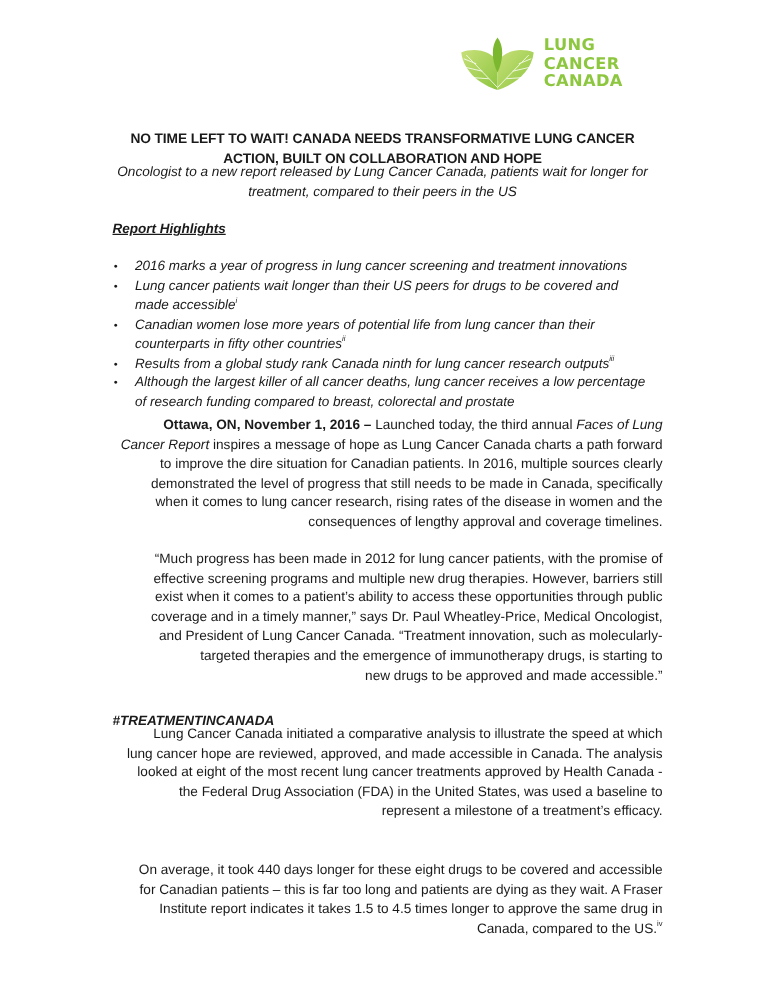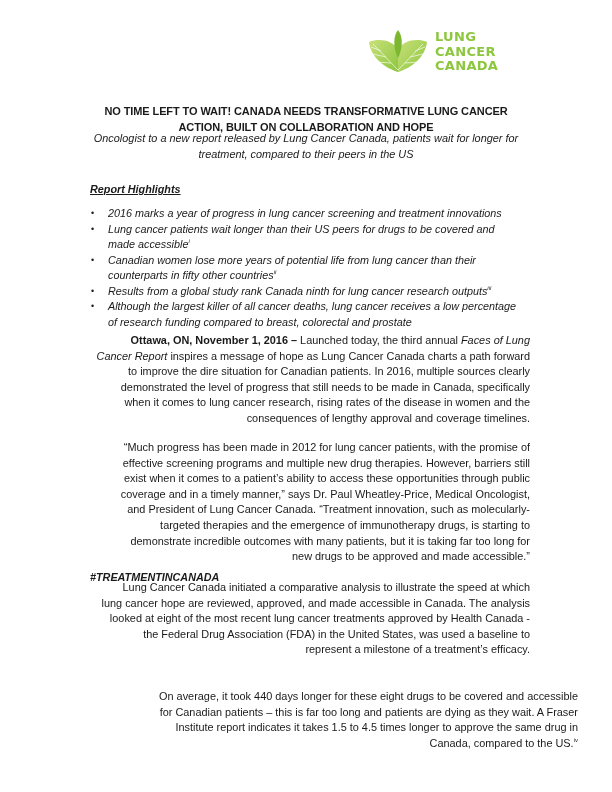--- a/index.html
+++ b/index.html
@@ -19,21 +19,21 @@
   .title { position: absolute; left: 60px; top: 103px; width: 492px; text-align: center;
            font-weight: bold; font-size: 11px; line-height: 16px; letter-spacing: -0.1px; }
   .title div { white-space: nowrap; }
 
   .subtitle { position: absolute; left: 60px; top: 130px; width: 492px; text-align: center;
               font-style: italic; font-size: 10.9px; line-height: 16px; }
   .subtitle div { white-space: nowrap; }
 
   .section-head { position: absolute; left: 90px; font-weight: bold; font-style: italic;
                   font-size: 10.8px; line-height: 14px; white-space: nowrap; }
-  .underline { text-decoration: underline; margin-top: 6px; }
+  .underline { text-decoration: underline; }
 
   .bullets { position: absolute; left: 90px; top: 206px; width: 460px; margin: 0; padding: 0;
              list-style: none; font-style: italic; font-size: 10.8px; line-height: 15.5px; }
   .bullets li { position: relative; padding-left: 18px; }
   .bullets li .dot { position: absolute; left: 1px; top: 0; font-style: normal; font-size: 9px; }
   .bullets sup { font-size: 6px; line-height: 0; vertical-align: 5px; }
 
   .para { position: absolute; left: 90px; width: 440px; font-size: 10.9px; line-height: 15.6px; text-align: right; }
   .para .ln { white-space: nowrap; display: block; }
   .para sup { font-size: 6px; line-height: 0; vertical-align: 5px; }
@@ -121,34 +121,33 @@
     <span class="ln">consequences of lengthy approval and coverage timelines.</span>
   </div>
 
   <div class="para" style="top:440px;">
     <span class="ln">“Much progress has been made in 2012 for lung cancer patients, with the promise of</span>
     <span class="ln">effective screening programs and multiple new drug therapies. However, barriers still</span>
     <span class="ln">exist when it comes to a patient’s ability to access these opportunities through public</span>
     <span class="ln">coverage and in a timely manner,” says Dr. Paul Wheatley-Price, Medical Oncologist,</span>
     <span class="ln">and President of Lung Cancer Canada. “Treatment innovation, such as molecularly-</span>
     <span class="ln">targeted therapies and the emergence of immunotherapy drugs, is starting to</span>
-    <span class="ln">demonstrate incredible outcomes with many patients, but it is taking far too long for</span>
     <span class="ln">new drugs to be approved and made accessible.”</span>
   </div>
 
   <div class="section-head" style="top:570px;">#TREATMENTINCANADA</div>
 
   <div class="para" style="top:580px;">
     <span class="ln">Lung Cancer Canada initiated a comparative analysis to illustrate the speed at which</span>
     <span class="ln">lung cancer hope are reviewed, approved, and made accessible in Canada. The analysis</span>
     <span class="ln">looked at eight of the most recent lung cancer treatments approved by Health Canada -</span>
     <span class="ln">the Federal Drug Association (FDA) in the United States, was used a baseline to</span>
     <span class="ln">represent a milestone of a treatment’s efficacy.</span>
   </div>
 
-  <div class="para" style="top:689px;margin-left:48px;">
+  <div class="para" style="top:689px;">
     <span class="ln">On average, it took 440 days longer for these eight drugs to be covered and accessible</span>
     <span class="ln">for Canadian patients – this is far too long and patients are dying as they wait. A Fraser</span>
     <span class="ln">Institute report indicates it takes 1.5 to 4.5 times longer to approve the same drug in</span>
     <span class="ln"><span>Canada, compared to the US.</span><sup>iv</sup></span>
   </div>
 
 </div>
 
 </body></html>

